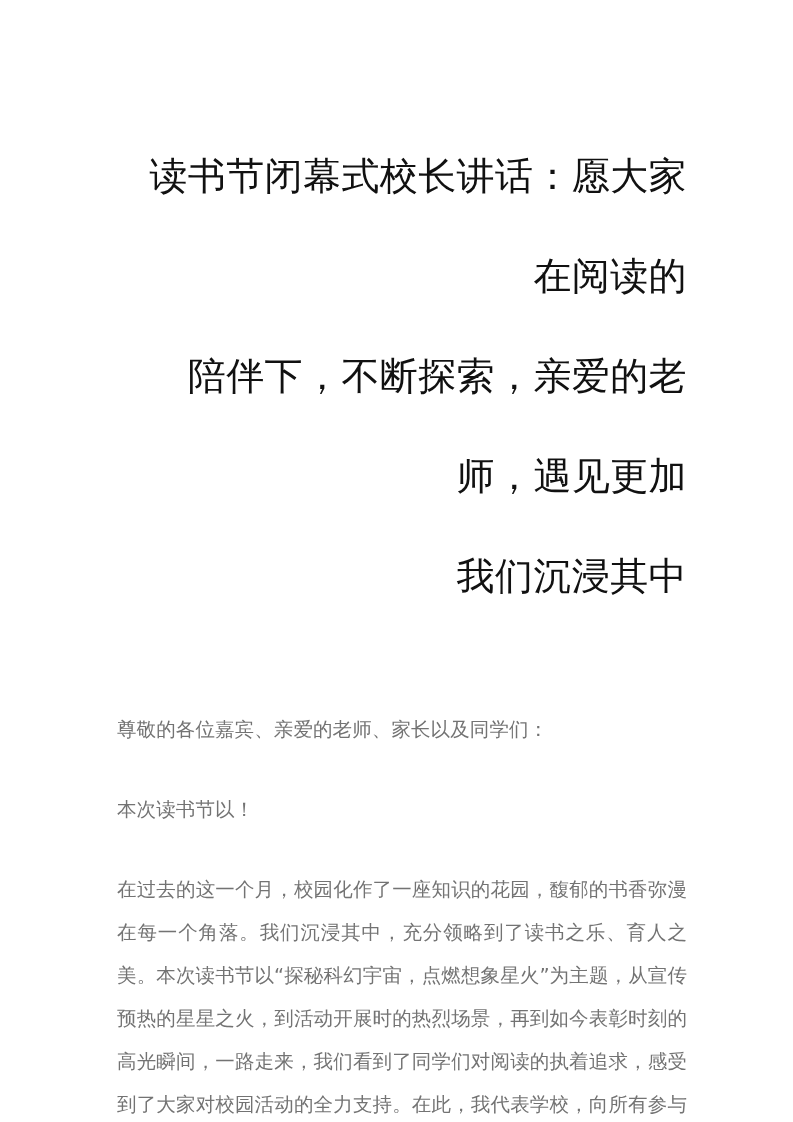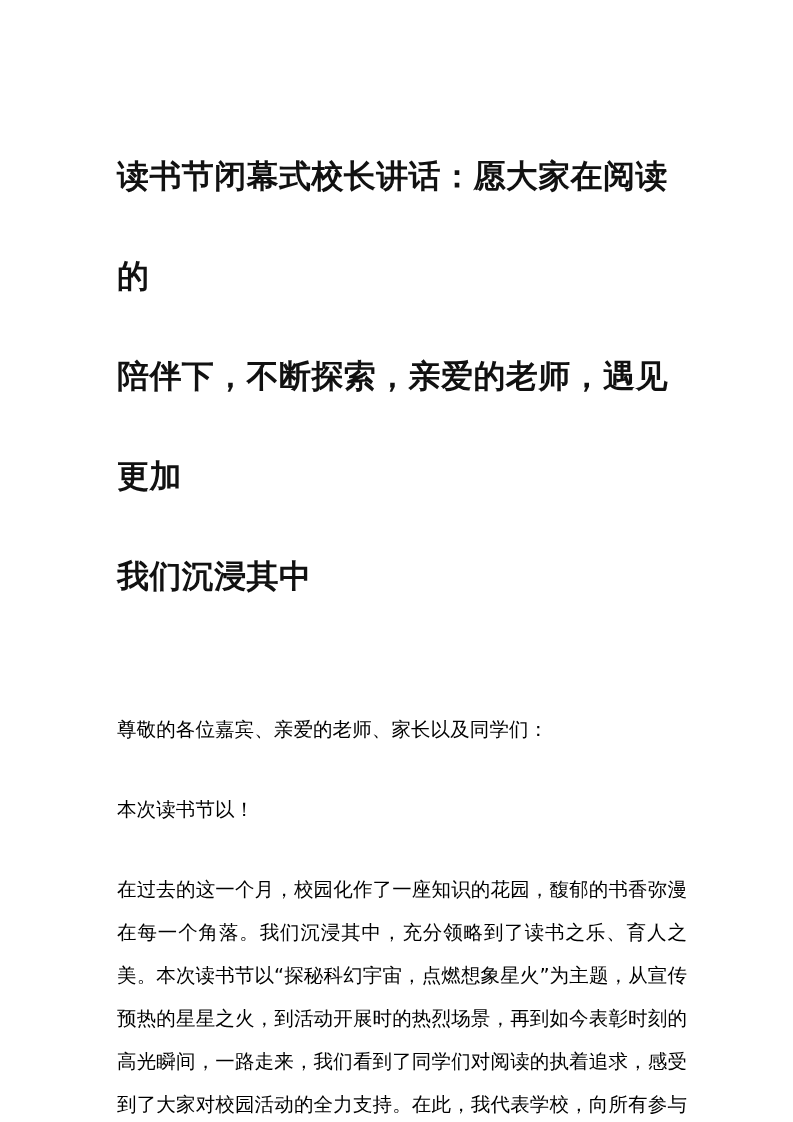--- a/index.html
+++ b/index.html
@@ -20,39 +20,39 @@
   }
   .doc-body {
     position: absolute;
     left: 117px;
     top: 0;
     width: 570px;
   }
   .doc-title {
     margin: 0;
     padding-top: 126px;
-    font-size: 32px;
-    font-weight: bold;
+    font-size: 38px;
+    font-weight: normal;
     line-height: 100px;
-    text-align: left;
+    text-align: right;
     color: #111111;
     letter-spacing: 0.4px;
     word-break: break-all;
   }
   .title-line {
     display: block;
   }
   .spacer-after-title {
     height: 82px;
   }
   .para {
     margin: 0;
     font-size: 19.5px;
     line-height: 43px;
-    color: #000000;
+    color: #737373;
     text-align: justify;
     text-justify: inter-character;
     word-break: break-all;
     letter-spacing: 0.1px;
   }
   .para + .para {
     margin-top: 37px;
   }
 </style>
 </head>

